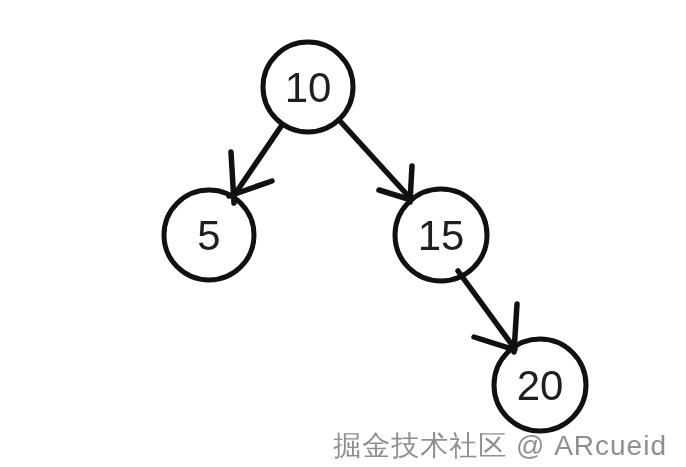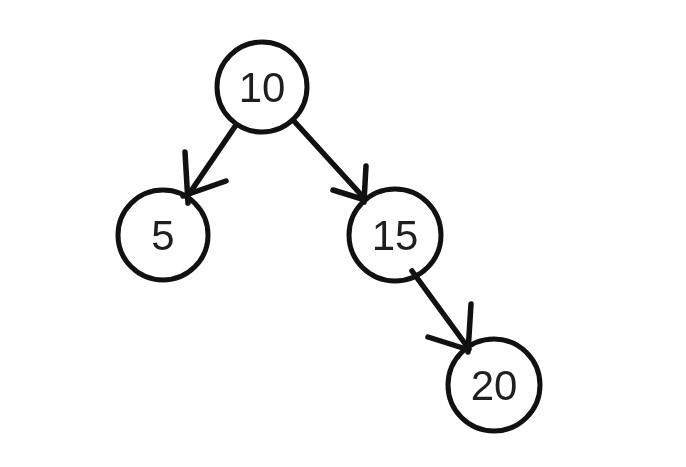--- a/index.html
+++ b/index.html
@@ -7,20 +7,21 @@
     padding: 0;
     background: #ffffff;
   }
   .canvas {
     position: relative;
     width: 630px;
     height: 467px;
     background: #ffffff;
     overflow: hidden;
     font-family: "Liberation Sans", sans-serif;
+    margin-left: 46px;
   }
   svg.tree {
     position: absolute;
     left: 0;
     top: 0;
   }
   .watermark {
     position: absolute;
     right: 9px;
     bottom: 5px;
@@ -48,13 +49,14 @@
       <line x1="366" y1="166" x2="364" y2="202" stroke="#111111" stroke-width="5.5" stroke-linecap="round"></line>
       <line x1="333" y1="190" x2="362" y2="199" stroke="#111111" stroke-width="5.5" stroke-linecap="round"></line>
       <line x1="412" y1="271" x2="469" y2="349" stroke="#111111" stroke-width="5.5" stroke-linecap="round"></line>
       <line x1="471" y1="304" x2="468" y2="352" stroke="#111111" stroke-width="5.5" stroke-linecap="round"></line>
       <line x1="428" y1="337" x2="466" y2="349" stroke="#111111" stroke-width="5.5" stroke-linecap="round"></line>
       <text x="262" y="87" fill="#1f1f1f" font-size="42" font-family="&quot;Liberation Sans&quot;, sans-serif" text-anchor="middle" dominant-baseline="central">10</text>
       <text x="163" y="235" fill="#1f1f1f" font-size="42" font-family="&quot;Liberation Sans&quot;, sans-serif" text-anchor="middle" dominant-baseline="central">5</text>
       <text x="395" y="235" fill="#1f1f1f" font-size="42" font-family="&quot;Liberation Sans&quot;, sans-serif" text-anchor="middle" dominant-baseline="central">15</text>
       <text x="494" y="385" fill="#1f1f1f" font-size="42" font-family="&quot;Liberation Sans&quot;, sans-serif" text-anchor="middle" dominant-baseline="central">20</text>
     </svg>
+  <div class="watermark" style="color: rgb(143, 143, 143); text-shadow: rgb(255, 255, 255) 2px 2px 1px;">掘金技术社区 @ ARcueid</div>
 </div>
 
 </body></html>

